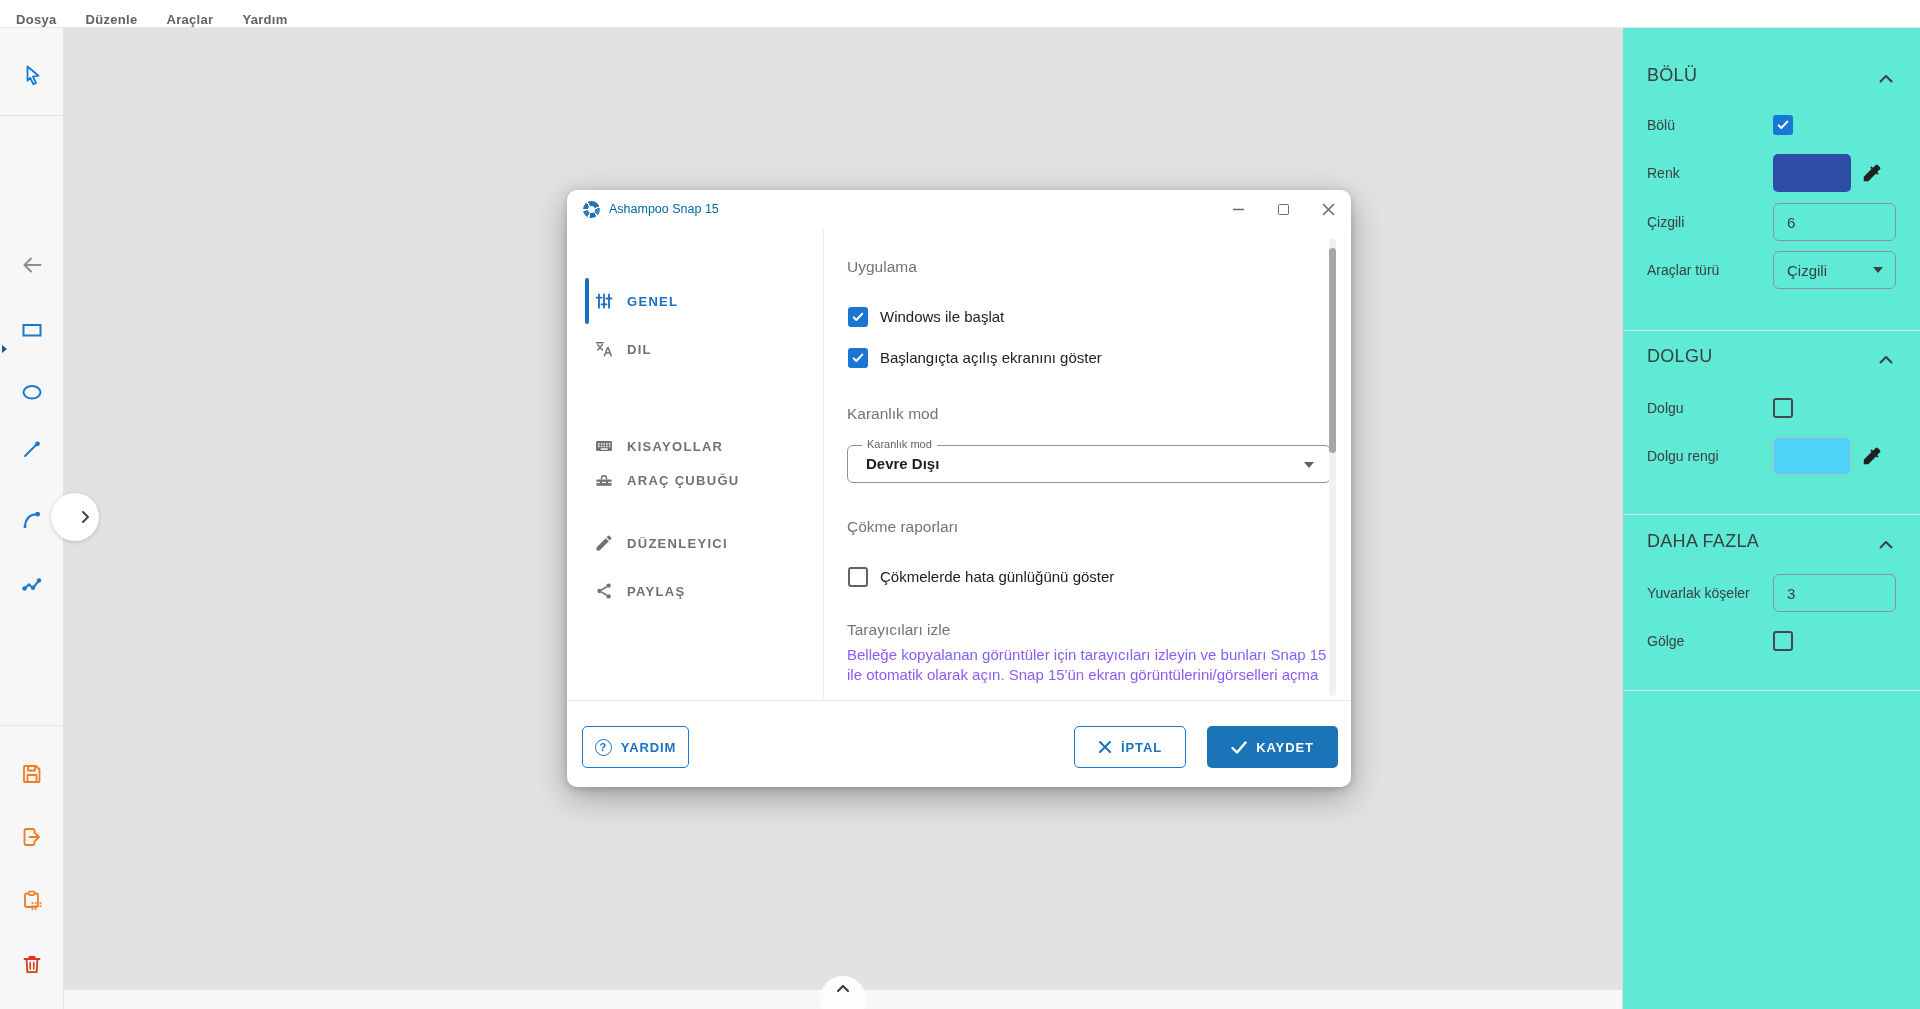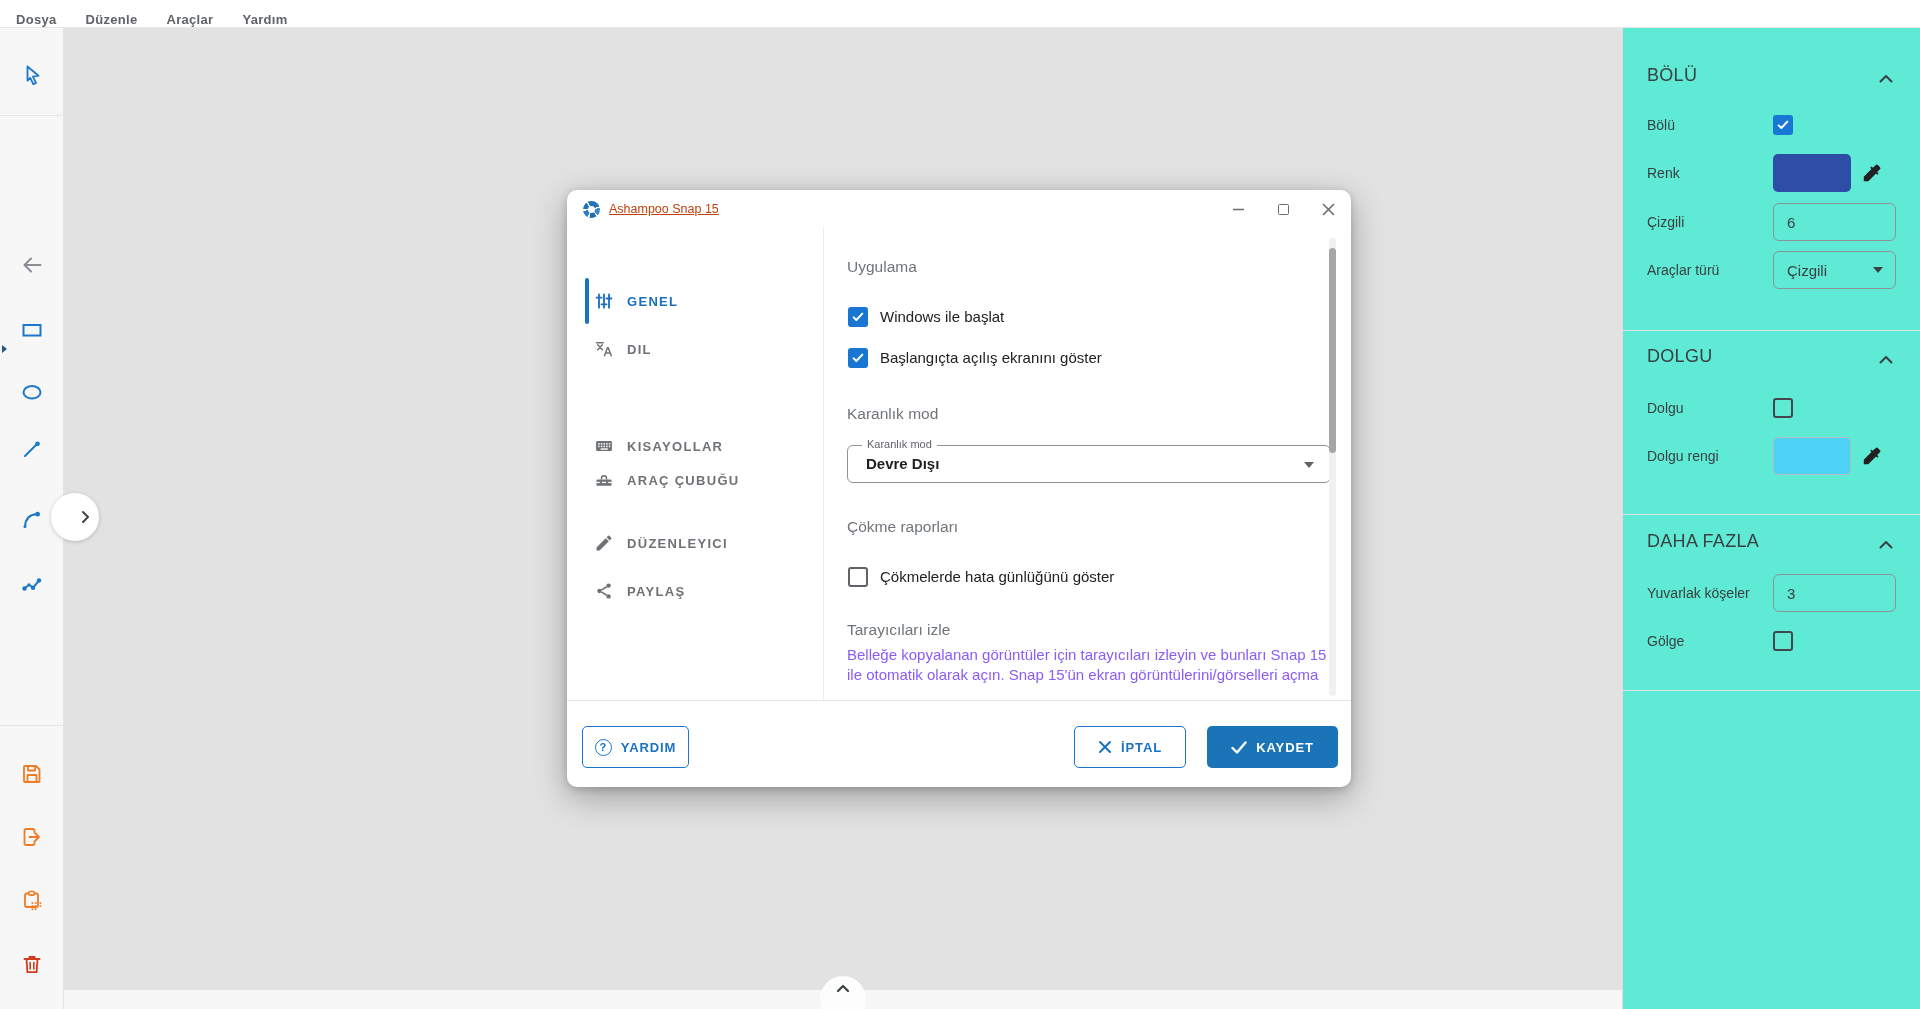--- a/index.html
+++ b/index.html
@@ -60,21 +60,21 @@
   .cb.unchecked { border:2px solid #44484c; background:transparent; }
   .dlg .cb.unchecked { border-color:#5f6368; background:#fff; }
 
   
   .dlg { position:absolute; left:567px; top:190px; width:784px; height:597px; background:#ffffff; border-radius:10px;
          box-shadow:0 10px 34px rgba(0,0,0,.30), 0 2px 8px rgba(0,0,0,.18); z-index:50; overflow:hidden; }
   .dlg-titlebar { position:absolute; left:0; top:0; width:784px; height:38px; }
   .dlg-logo { position:absolute; left:16px; top:11px; width:17px; height:17px; border-radius:50%;
       background:conic-gradient(from 15deg,#2573b9 0 52deg,#fff 52deg 64deg,#3b88c9 64deg 116deg,#fff 116deg 128deg,#1f6cb0 128deg 180deg,#fff 180deg 192deg,#2d7dc2 192deg 244deg,#fff 244deg 256deg,#2573b9 256deg 308deg,#fff 308deg 320deg,#2573b9 320deg 360deg); }
   .dlg-logo::after { content:""; position:absolute; left:5px; top:5px; width:7px; height:7px; background:#fff; border-radius:50%; }
-  .dlg-title { position:absolute; left:42px; top:12px; font-size:12.5px; color:#c2410c;text-decoration:underline; }
+  .dlg-title { position:absolute; left:42px; top:12px; font-size:12.5px; color:#0369a1; }
   .win-controls { position:absolute; right:0; top:0; height:38px; display:flex; }
   .win-btn { width:45px; height:38px; display:flex; align-items:center; justify-content:center; color:#6b6b6b; cursor:pointer; }
   .max-glyph { width:11px; height:11px; border:1.4px solid #6b6b6b; border-radius:1.5px; }
 
   
   .dlg-nav { position:absolute; left:0; top:38px; width:256px; height:472px; }
   .nav-sep { position:absolute; left:256px; top:38px; width:1px; height:472px; background:#ececec; }
   .nav-active-bar { position:absolute; left:18px; top:50px; width:4px; height:46px; background:#1971c2; border-radius:2px; }
   .nav-item { position:absolute; left:0; width:256px; height:48px; display:flex; align-items:center; color:#6e7276; cursor:pointer; }
   .nav-item .nav-ic { position:absolute; left:26px; width:22px; height:22px; display:flex; align-items:center; justify-content:center; }

